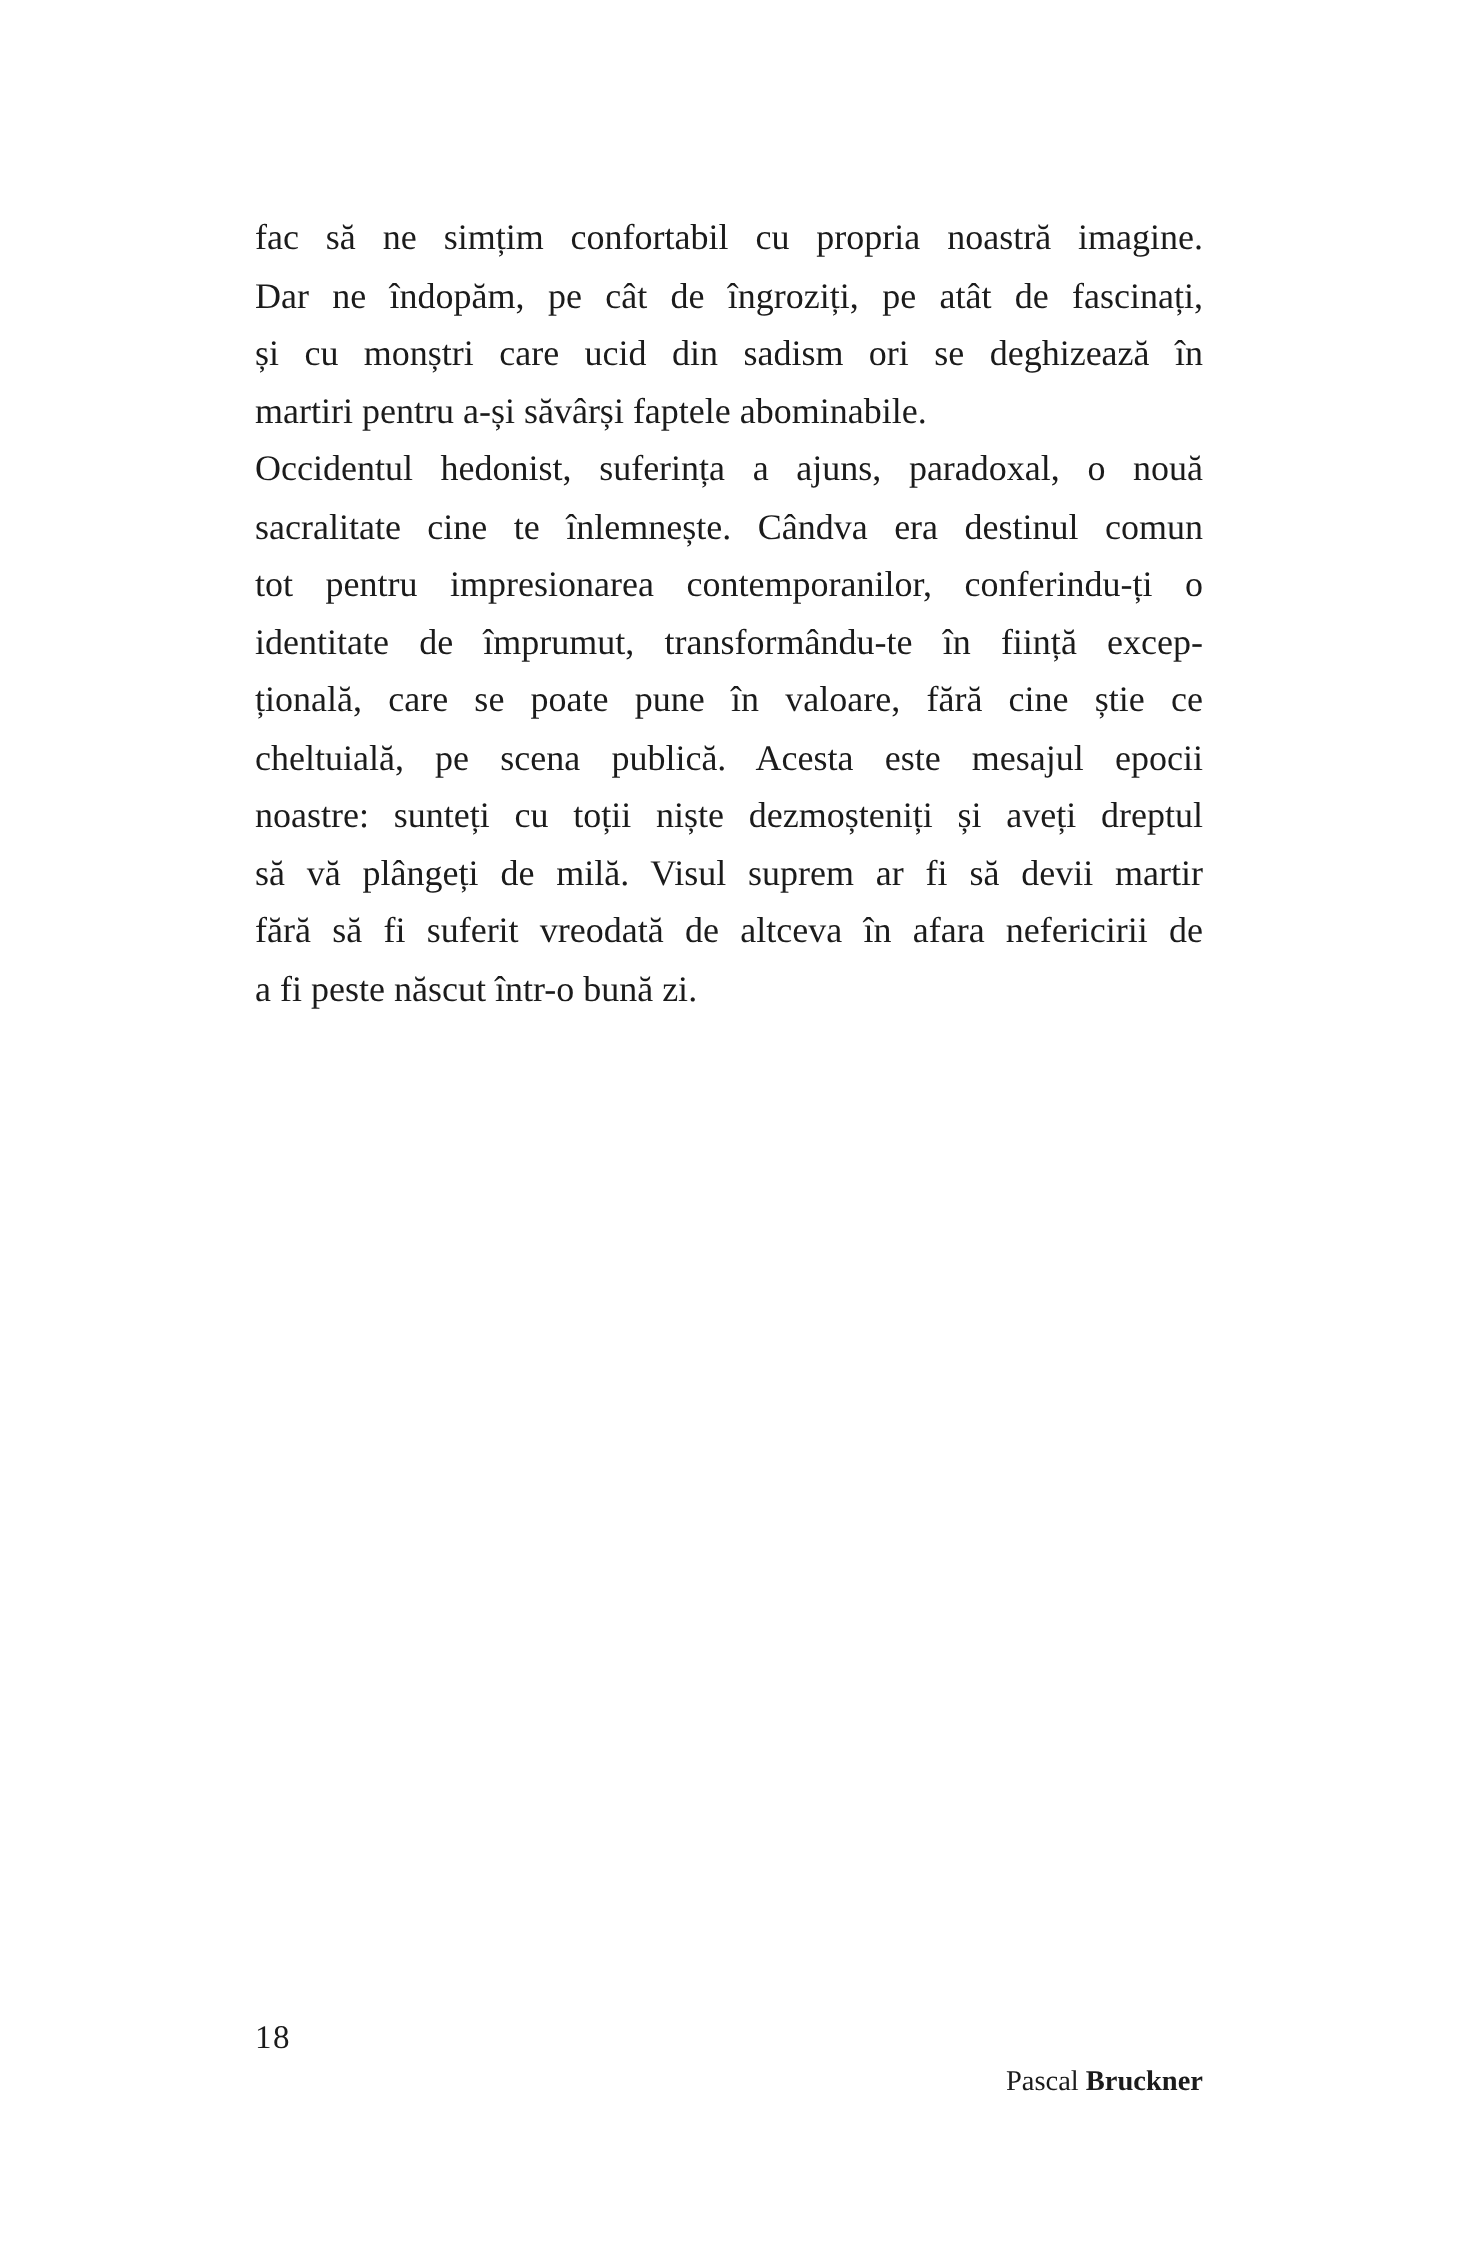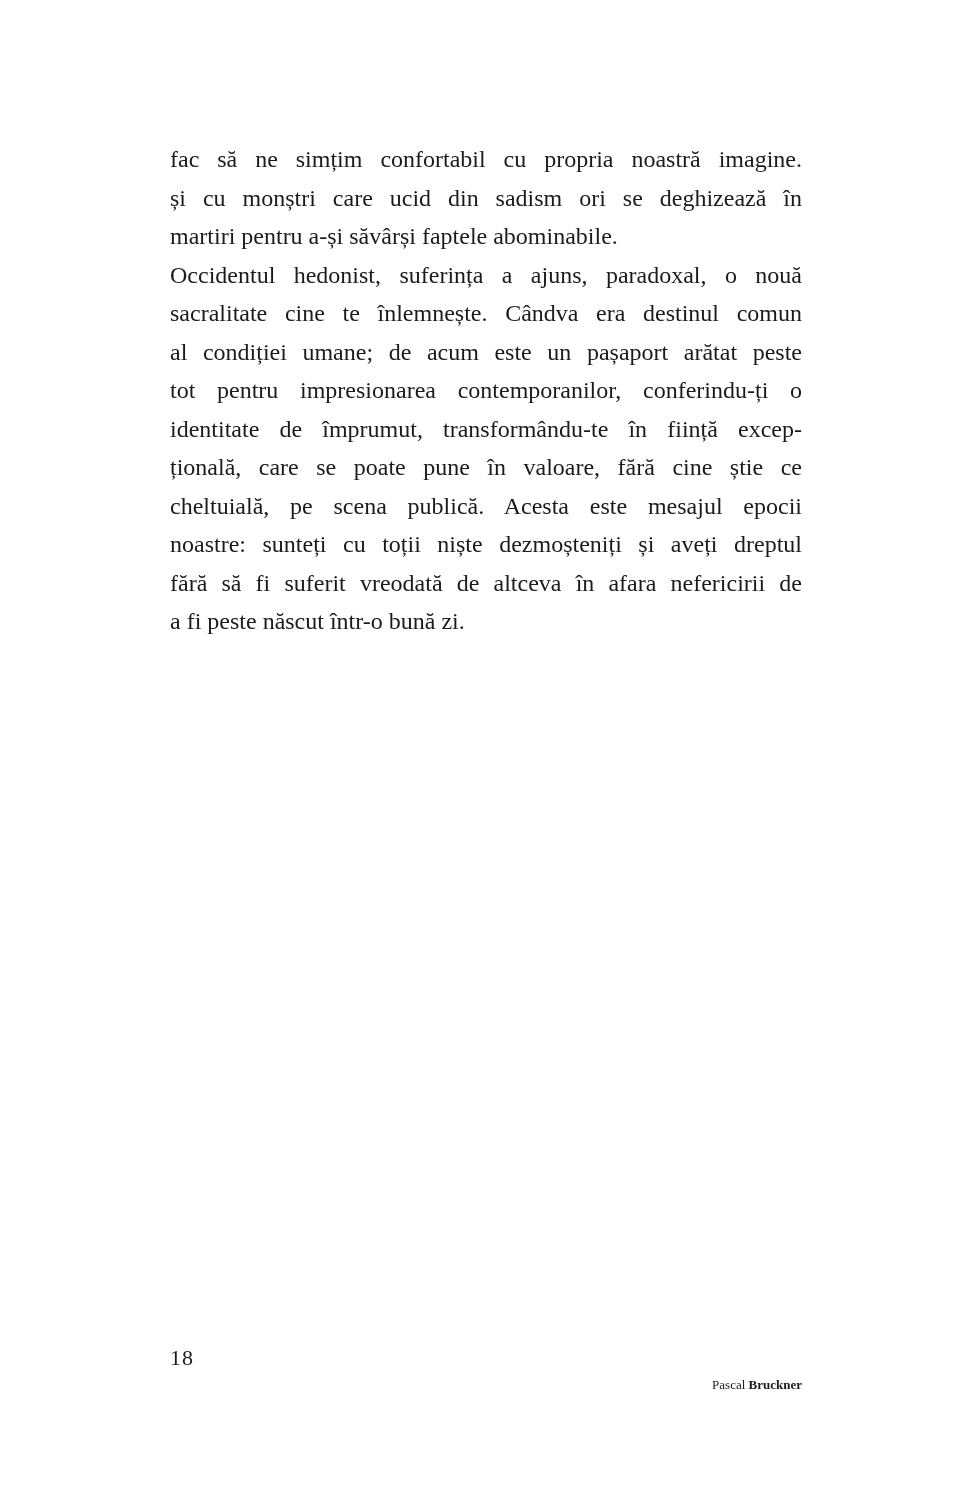--- a/index.html
+++ b/index.html
@@ -44,50 +44,51 @@
     left: 170px;
     top: 1345px;
     font-size: 22px;
     letter-spacing: 1px;
     font-feature-settings: "onum" 1;
   }
   .footer-author {
     position: absolute;
     right: 169px;
     top: 1377px;
-    font-size: 13px;
+    font-size: 19px;
     text-align: right;
     margin-left: 25px;
   }
   .footer-author .last {
     font-weight: 700;
   }
 </style>
 </head>
 <body>
 
 <div class="page">
 
   <div class="text-block">
 
     <div class="para">
       <div class="line">fac să ne simțim confortabil cu propria noastră imagine.</div>
+      <div class="line">Dar ne îndopăm, pe cât de îngroziți, pe atât de fascinați,</div>
       <div class="line">și cu monștri care ucid din sadism ori se deghizează în</div>
       <div class="line para-last">martiri pentru a-și săvârși faptele abominabile.</div>
     </div>
 
     <div class="para">
       <div class="line">Occidentul hedonist, suferința a ajuns, paradoxal, o nouă</div>
       <div class="line">sacralitate cine te înlemnește. Cândva era destinul comun</div>
-      <div class="line">al condiției umane; de acum este un pașaport arătat peste</div>
       <div class="line">tot pentru impresionarea contemporanilor, conferindu-ți o</div>
       <div class="line">identitate de împrumut, transformându-te în ființă excep-</div>
       <div class="line">țională, care se poate pune în valoare, fără cine știe ce</div>
       <div class="line">cheltuială, pe scena publică. Acesta este mesajul epocii</div>
       <div class="line">noastre: sunteți cu toții niște dezmoșteniți și aveți dreptul</div>
+      <div class="line">să vă plângeți de milă. Visul suprem ar fi să devii martir</div>
       <div class="line">fără să fi suferit vreodată de altceva în afara nefericirii de</div>
       <div class="line para-last">a fi peste născut într-o bună zi.</div>
     </div>
 
   </div>
 
   <div class="page-number">18</div>
 
   <div class="footer-author">
     <span class="first">Pascal</span>

